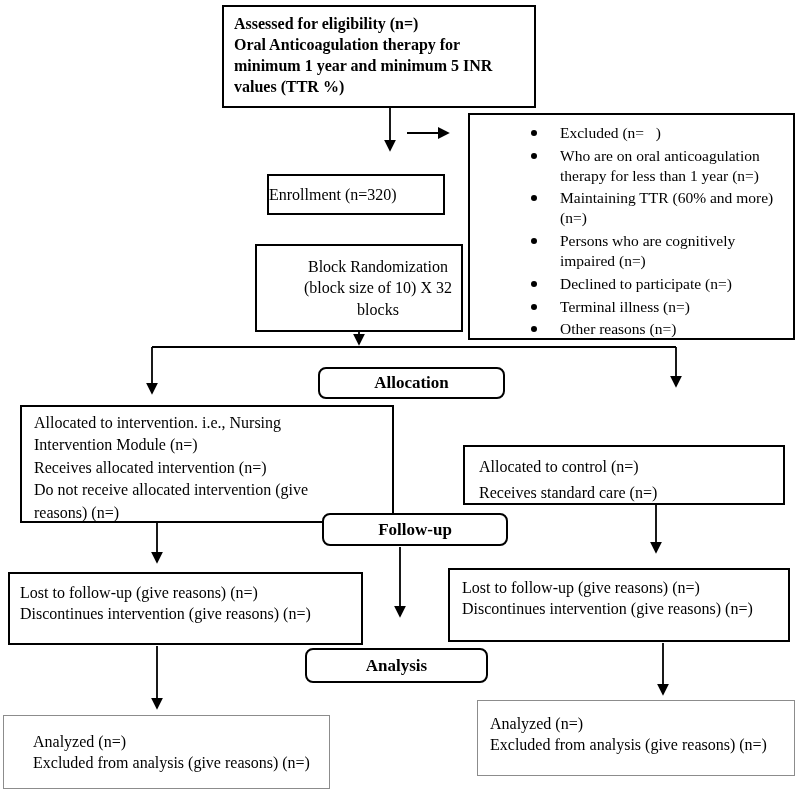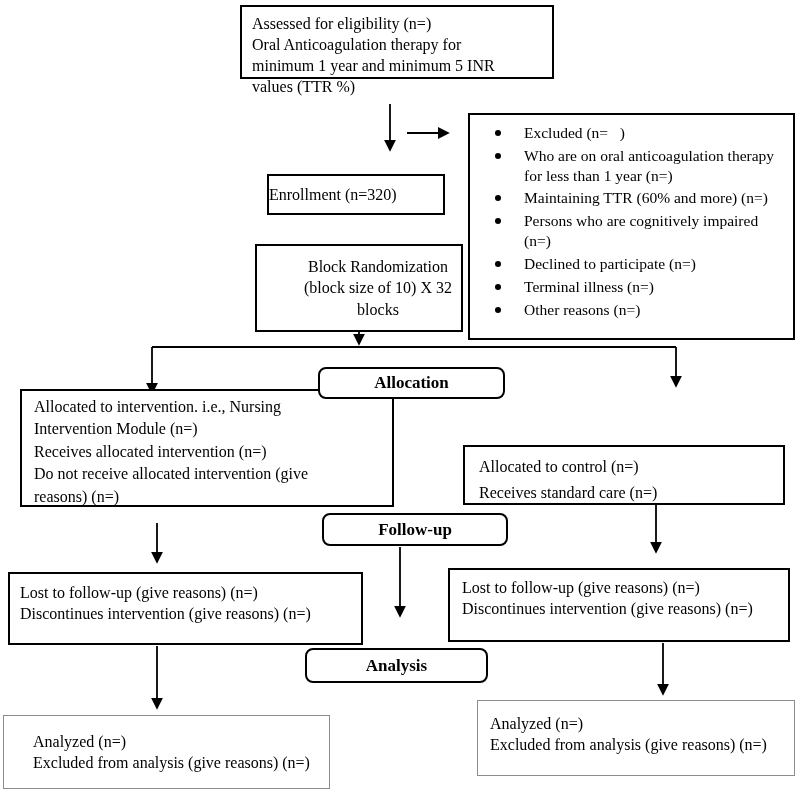--- a/index.html
+++ b/index.html
@@ -22,21 +22,21 @@
   .pre{white-space:pre-line;}
   .center{display:flex;align-items:center;justify-content:flex-start;text-align:center;}
   .capsule{
     position:absolute;z-index:3;background:#ffffff;
     border:2px solid var(--line,#000000);border-radius:8px;
     display:flex;align-items:center;justify-content:center;
     font-weight:bold;font-size:17px;box-sizing:border-box;
   }
   .graybox{border:1.5px solid var(--muted,#8c8c8c);}
   ul.bullets{margin:0;padding:8px 8px 0 54px;list-style:none;font-size:15.5px;line-height:1.28;}
-  ul.bullets li{position:relative;margin-bottom:3px;}
+  ul.bullets li{position:relative;margin-bottom:3px;margin-left:36px;}
   ul.bullets li::before{
     content:"";position:absolute;left:-29px;top:0.45em;
     width:6px;height:6px;border-radius:50%;background:var(--line,#000000);
   }
   .line2{margin-top:0;}
 </style>
 </head>
 <body>
 
 <div id="canvas" style="--bg: #ffffff; --line: #000000; --ink: #000000; --muted: #8c8c8c;">
@@ -53,21 +53,21 @@
     <line x1="152" y1="347" x2="676" y2="347"></line>
     <line x1="152" y1="347" x2="152" y2="393" marker-end="url(#ah)"></line>
     <line x1="676" y1="347" x2="676" y2="386" marker-end="url(#ah)"></line>
     <line x1="157" y1="523" x2="157" y2="562" marker-end="url(#ah)"></line>
     <line x1="400" y1="547" x2="400" y2="616" marker-end="url(#ah)"></line>
     <line x1="656" y1="479" x2="656" y2="552" marker-end="url(#ah)"></line>
     <line x1="157" y1="646" x2="157" y2="708" marker-end="url(#ah)"></line>
     <line x1="663" y1="643" x2="663" y2="694" marker-end="url(#ah)"></line>
   </svg>
 
-  <div class="box" style="left:240px;top:5px;width:314px;height:74px;padding:6px 10px;">
+  <div class="box" style="left:222px;top:5px;width:314px;height:103px;padding:6px 10px;font-weight:bold;">
     <div class="pre">Assessed for eligibility (n=)
 Oral Anticoagulation therapy for
 minimum 1 year and minimum 5 INR
 values (TTR %)</div>
   </div>
 
   <div class="box" style="left:468px;top:113px;width:327px;height:227px;">
     <ul class="bullets">
       <li>Excluded (n=&nbsp;&nbsp;&nbsp;)</li>
       <li>Who are on oral anticoagulation therapy for less than 1 year (n=)</li>
@@ -86,21 +86,21 @@
   <div class="box center" style="left:255px;top:244px;width:208px;height:88px;padding-left:47px;">
     <div class="pre">Block Randomization
 (block size of 10) X 32
 blocks</div>
   </div>
 
   <div class="capsule" style="left:318px;top:367px;width:187px;height:32px;">
     <span>Allocation</span>
   </div>
 
-  <div class="box" style="left:20px;top:389px;width:374px;height:118px;padding:5px 12px;line-height:1.4;">
+  <div class="box" style="left:20px;top:405px;width:374px;height:118px;padding:5px 12px;line-height:1.4;">
     <div class="pre">Allocated to intervention. i.e., Nursing
 Intervention Module (n=)
 Receives allocated intervention (n=)
 Do not receive allocated intervention (give
 reasons) (n=)</div>
   </div>
 
   <div class="box" style="left:463px;top:417px;width:322px;height:60px;padding:7px 14px;line-height:1.6;margin-top:28px;">
     <div class="pre">Allocated to control (n=)
 Receives standard care (n=)</div>

